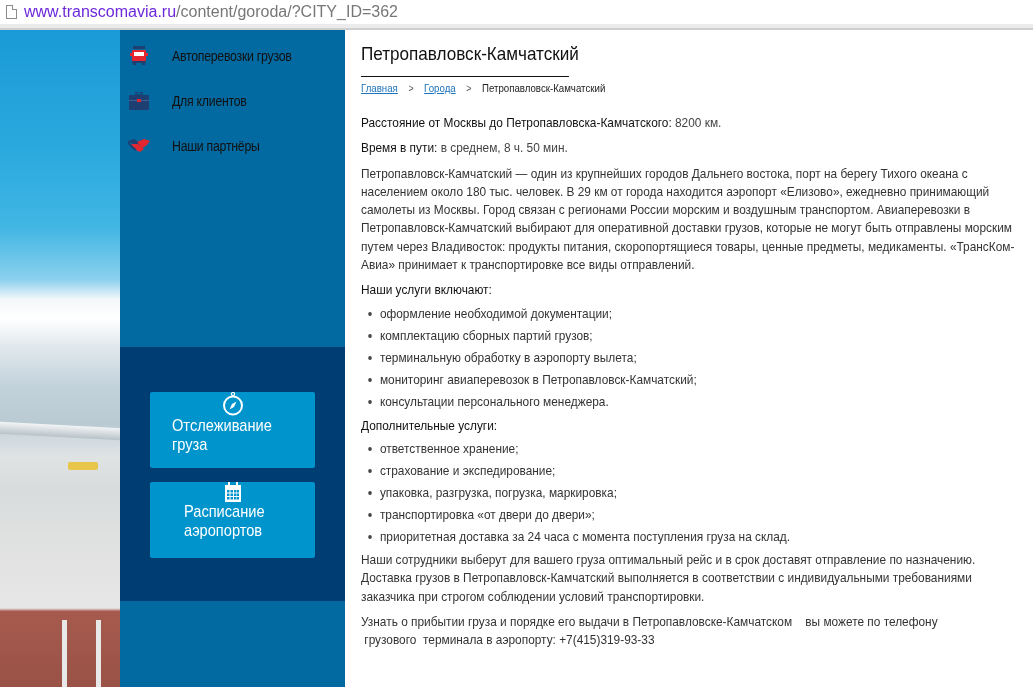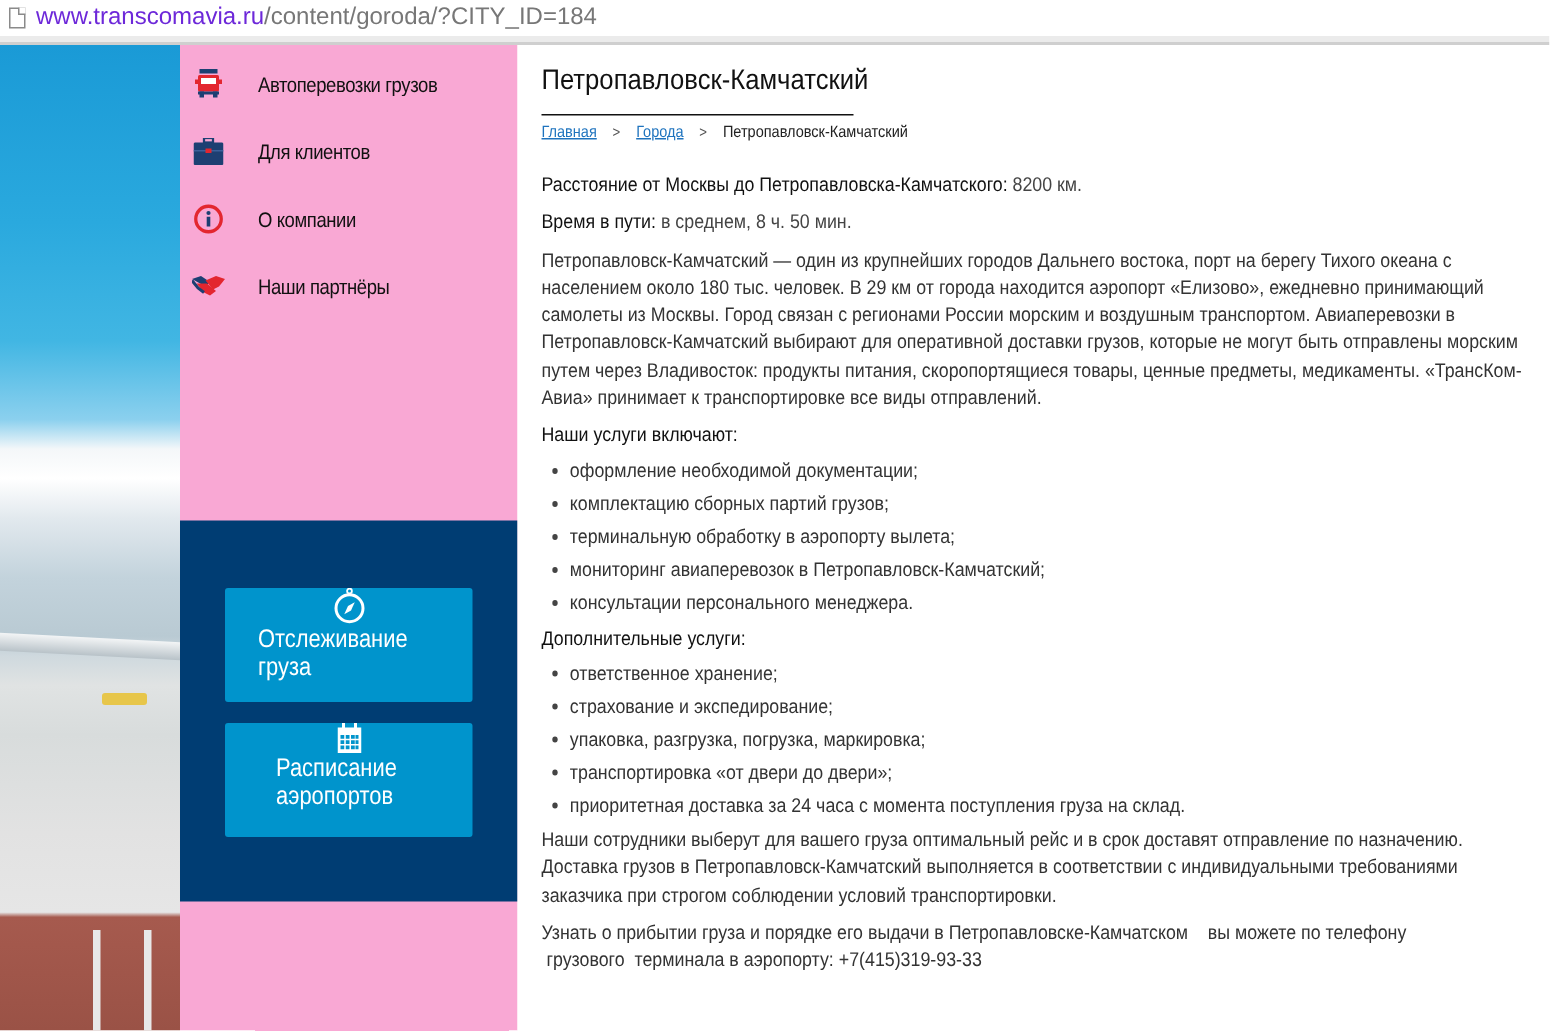--- a/index.html
+++ b/index.html
@@ -44,21 +44,21 @@
     position: absolute; left: 68px; top: 432px; width: 30px; height: 8px;
     background: #e7c64a; border-radius: 2px;
   }
   .bg-photo .container-bar {
     position: absolute; top: 590px; width: 5px; height: 97px; background: #e8e8e8;
   }
 
   
   .sidebar {
     position: absolute; left: 120px; top: 30px; width: 225px; height: 657px;
-    background: #f9a8d4;
+    background: #0369a1;
   }
   .nav { list-style: none; padding-top: 3px; }
   .nav-item {
     height: 45.2px; display: flex; align-items: center; padding-left: 8px; cursor: pointer;
   }
   .nav-icon { width: 22px; height: 22px; display: flex; align-items: center; justify-content: center; }
   .nav-label {
     margin-left: 22px; font-size: 14px; color: #111;
     font-family: "Liberation Sans", sans-serif; letter-spacing: -0.3px;
     transform: scaleX(0.88); transform-origin: left center; white-space: nowrap;
@@ -112,21 +112,21 @@
     content: ""; position: absolute; left: 0; top: 9px; width: 4px; height: 4px;
     border-radius: 50%; background: #444;
   }
   .section-h { color: #111; }
 </style>
 </head>
 <body>
 
 <div class="addr-bar">
   <span class="page-icon"></span>
-  <span class="addr-text"><span class="addr-host">www.transcomavia.ru</span><span class="addr-path">/content/goroda/?CITY_ID=184</span></span>
+  <span class="addr-text"><span class="addr-host">www.transcomavia.ru</span><span class="addr-path">/content/goroda/?CITY_ID=362</span></span>
 </div>
 
 <div class="bg-photo">
   <div class="wing"></div>
   <div class="car"></div>
   <div class="container-bar" style="left:62px"></div>
   <div class="container-bar" style="left:96px"></div>
 </div>
 
 <aside class="sidebar">
@@ -149,30 +149,20 @@
     <li class="nav-item">
       <span class="nav-icon">
         <svg width="20" height="18" viewBox="0 0 20 18">
             <rect x="7" y="0" width="6" height="3" fill="none" stroke="#1d3f72" stroke-width="1.5"></rect>
             <rect x="0" y="3" width="20" height="15" rx="1" fill="#1d3f72"></rect>
             <rect x="0" y="8" width="20" height="1" fill="#3c609a"></rect>
             <rect x="8" y="7" width="4" height="3" fill="#e3262f"></rect>
           </svg>
       </span>
       <span class="nav-label">Для клиентов</span>
-    </li>
-    <li class="nav-item">
-      <span class="nav-icon">
-        <svg width="20" height="20" viewBox="0 0 20 20">
-            <circle cx="10" cy="10" r="8.5" fill="none" stroke="#e3262f" stroke-width="2.2"></circle>
-            <circle cx="10" cy="6" r="1.4" fill="#1d3f72"></circle>
-            <rect x="8.8" y="8.5" width="2.4" height="6.5" fill="#1d3f72"></rect>
-          </svg>
-      </span>
-      <span class="nav-label">О компании</span>
     </li>
     <li class="nav-item">
       <span class="nav-icon">
         <svg width="22" height="16" viewBox="0 0 22 16">
             <path d="M0 3 L6 1 L12 5 L9 8 Z" fill="#1d3f72"></path>
             <path d="M22 3 L16 1 L9 4 L14 10 L18 8 Z" fill="#e3262f"></path>
             <path d="M3 6 L8 12 L12 14 L16 11 L10 6 Z" fill="#e3262f"></path>
             <path d="M0 4 L4 9 L8 12" fill="none" stroke="#1d3f72" stroke-width="2"></path>
           </svg>
       </span>

